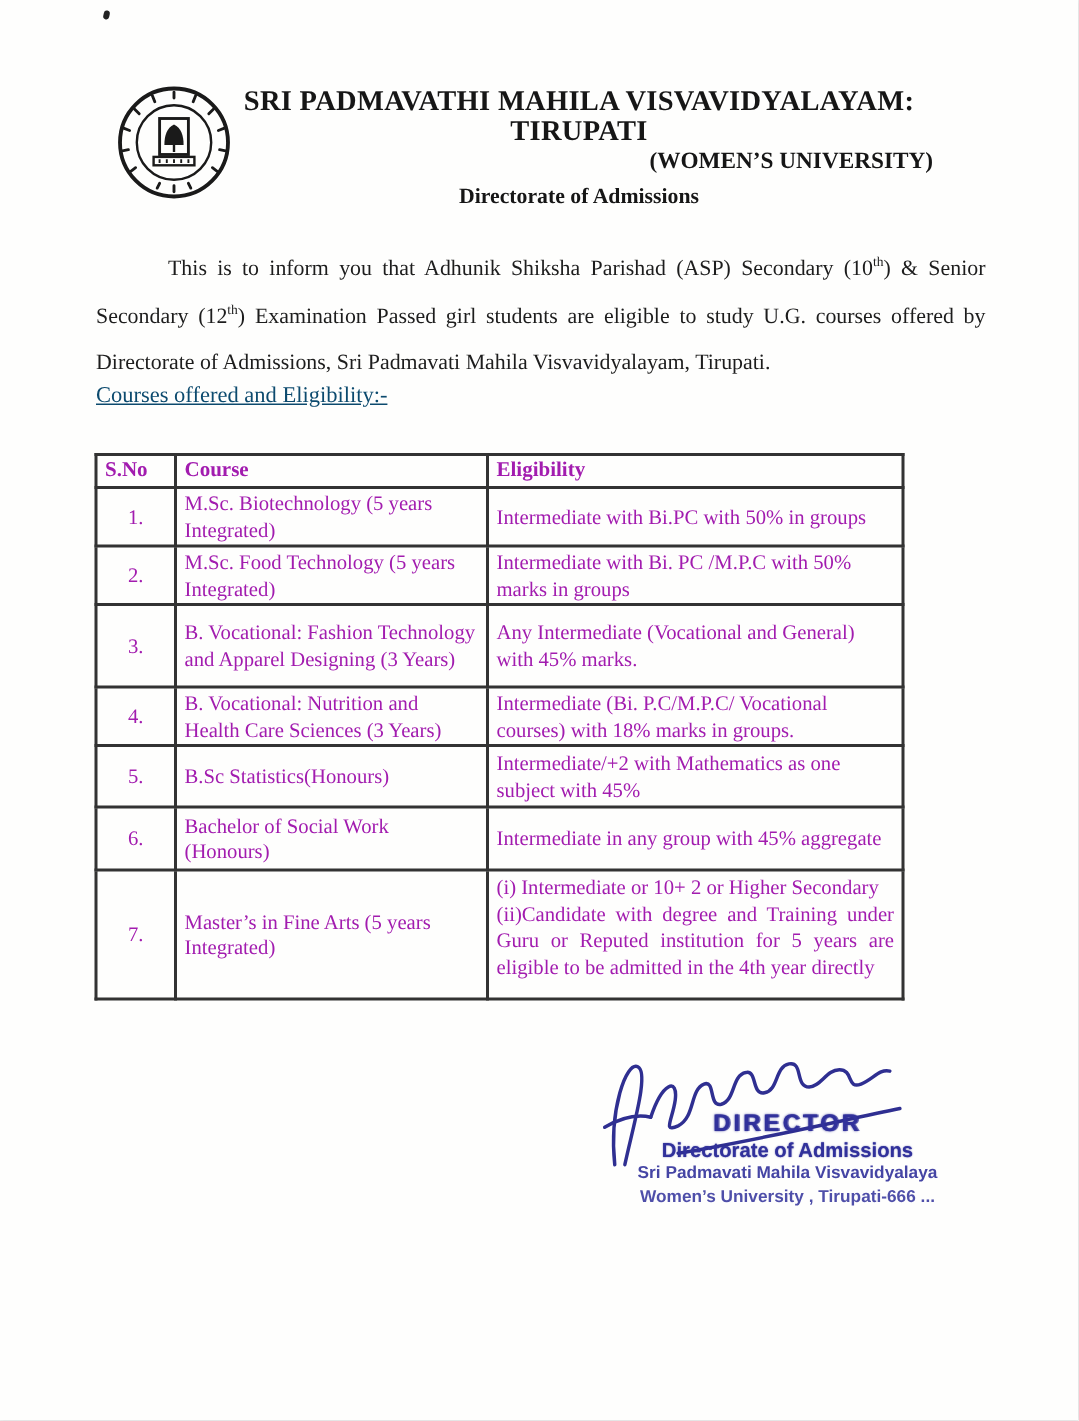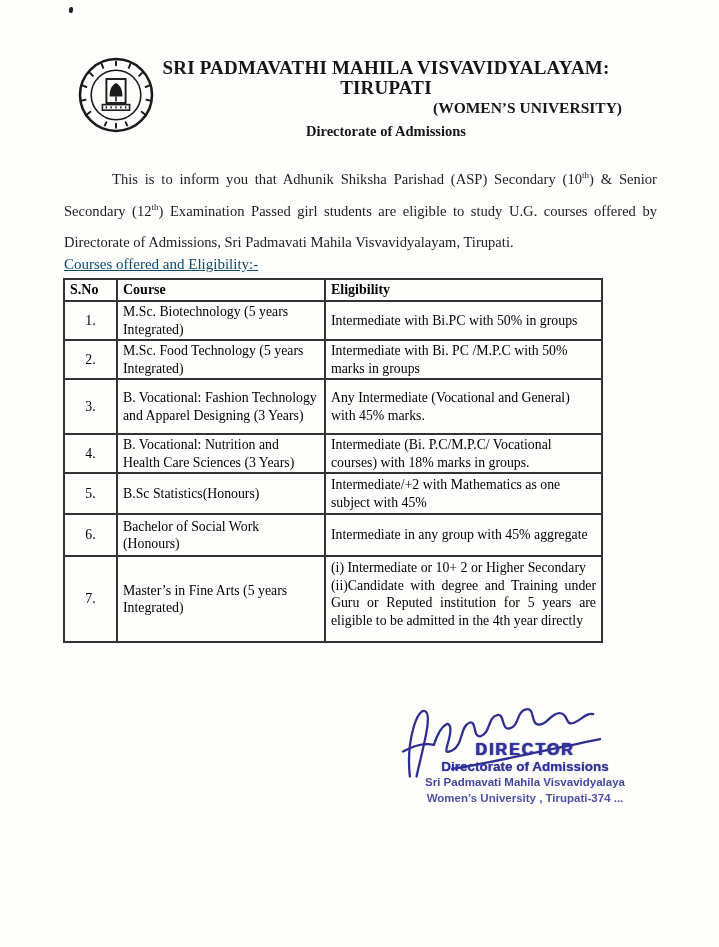--- a/index.html
+++ b/index.html
@@ -34,23 +34,23 @@
     text-align:justify;text-indent:48px;color:#1d1d1d;
   }
   .intro sup{font-size:9px;line-height:0;}
   
   .section-heading{
     position:absolute;left:64px;top:256px;
     font-size:15px;text-decoration:underline;color:#0c4a6e;
   }
   
   table.courses{
-    position:absolute;left:63px;top:278px;
+    position:absolute;left:63px;top:302px;
     border-collapse:collapse;table-layout:fixed;
-    width:538px;font-size:13.8px;color:#000000;
+    width:538px;font-size:13.8px;color:#a21caf;
   }
   table.courses td,table.courses th{
     border:2px solid #333;
     padding:1px 5px;
     vertical-align:middle;
     line-height:17.5px;
     overflow:hidden;
   }
   table.courses th{
     font-weight:bold;font-size:14px;text-align:left;
@@ -199,16 +199,16 @@
       <path d="M7,62 C19,55 30,53 39,55"></path>
       <path d="M39,55 C47,31 58,27 56,43 C54,57 47,66 58,61 C70,55 66,36 76,32 C84,29 79,48 88,46 C98,43 95,26 105,24 C113,22 109,40 118,38 C128,36 125,20 135,18 C145,16 139,34 149,34 C157,34 161,22 170,22 C180,22 175,36 185,32 C193,29 198,21 205,23"></path>
       <path d="M58,80 C108,72 168,58 212,49"></path>
     </g>
   </svg>
 
   <div class="stamp">
     <div class="stamp-role">DIRECTOR</div>
     <div class="stamp-office">Directorate of Admissions</div>
     <div class="stamp-inst">Sri Padmavati Mahila Visvavidyalaya</div>
-    <div class="stamp-loc">Women’s University , Tirupati-374 ...</div>
+    <div class="stamp-loc">Women’s University , Tirupati-666 ...</div>
   </div>
 
 </div>
 
 </body></html>

